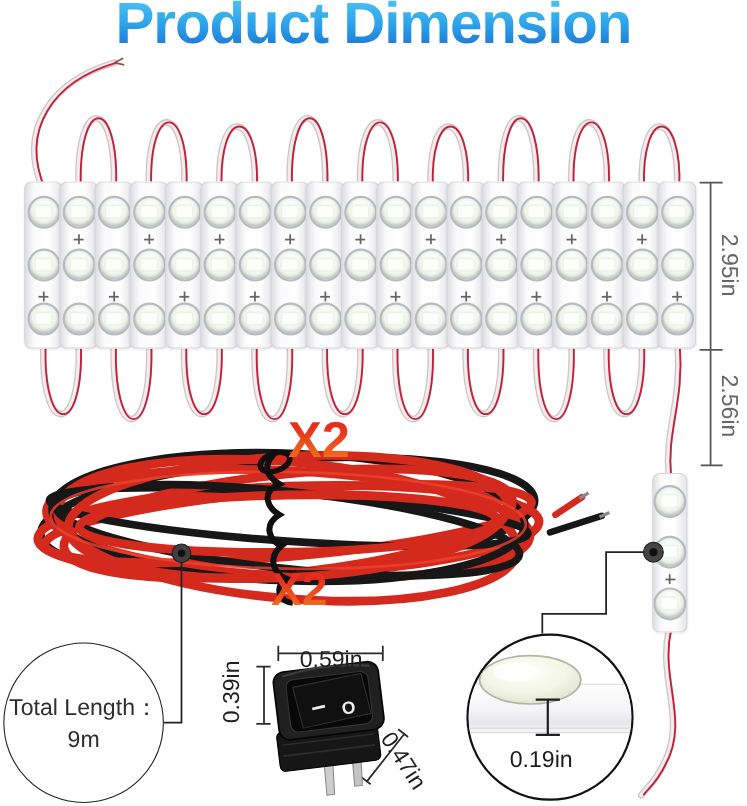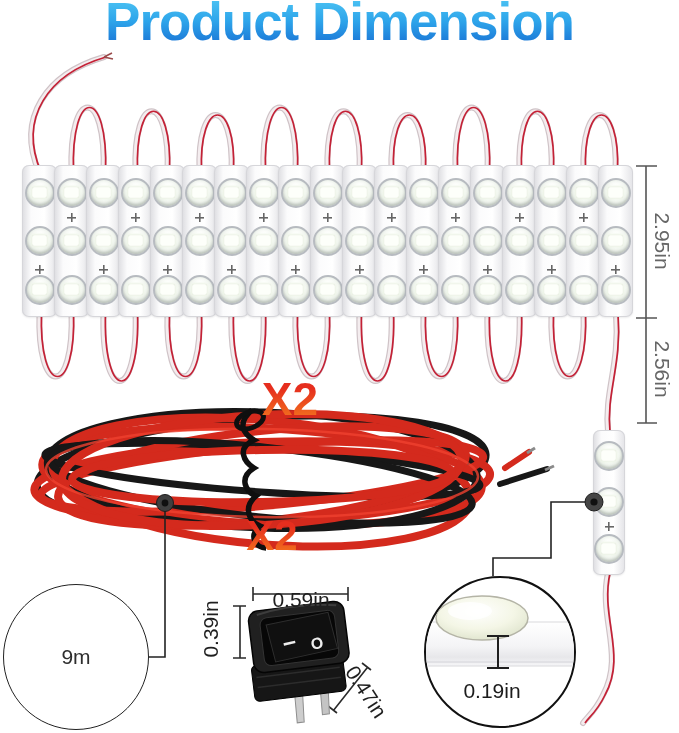--- a/index.html
+++ b/index.html
@@ -387,20 +387,21 @@
   <div class="txt x2 x2a">X2</div>
   <div class="txt x2 x2b">X2</div>
 
   <div class="txt dim-label r90" style="left:622px;top:229px;">2.95in</div>
   <div class="txt dim-label r90" style="left:622px;top:357px;">2.56in</div>
   <div class="txt dim-label dim-dark" style="left:261px;top:588px;">0.59in</div>
   <div class="txt dim-label dim-dark rm90" style="left:171px;top:617px;">0.39in</div>
   <div class="txt dim-label dim-dark r57" style="left:326px;top:680px;">0.47in</div>
 
   <div class="badge">
+    <span>Total Length：</span>
     <span>9m</span>
   </div>
 
   <div class="magnifier">
     <svg width="148" height="148" viewBox="0 0 148 148">
       <defs>
         <linearGradient id="barG" x1="0" y1="0" x2="0" y2="1">
           <stop offset="0" stop-color="#ffffff"></stop>
             <stop offset="0.55" stop-color="#f4f4f6"></stop>
           <stop offset="0.8" stop-color="#e7e7ea"></stop>

